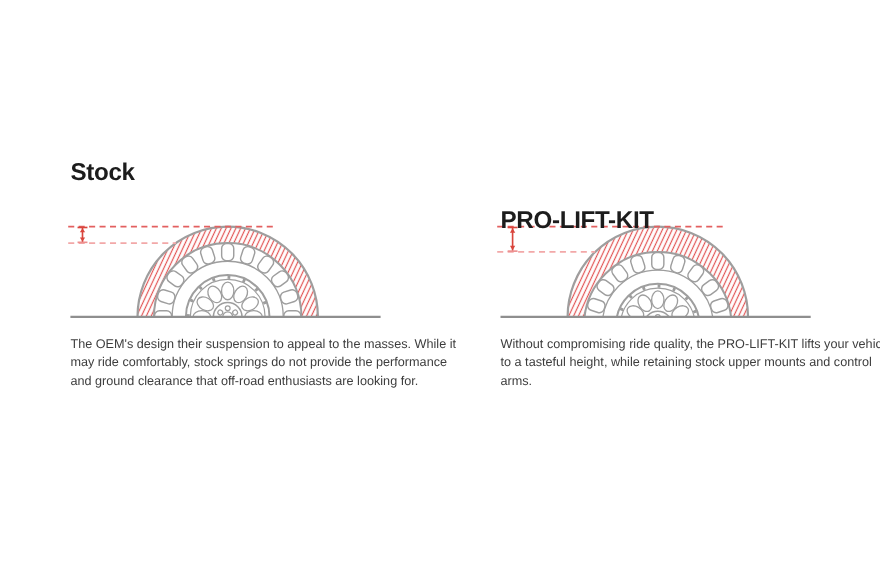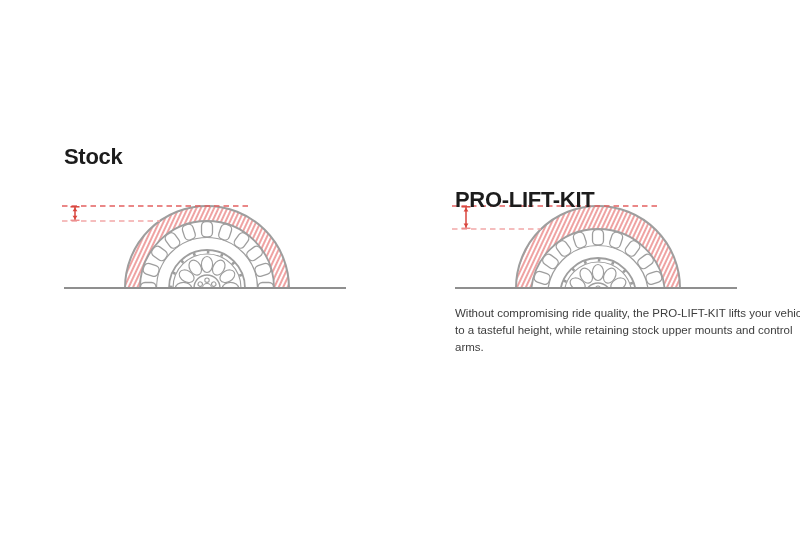--- a/index.html
+++ b/index.html
@@ -183,20 +183,25 @@
         <line class="arrowPink" x1="461.5" y1="228.3" x2="470.5" y2="228.3"></line>
         <path class="arrowHead" d="M463.6,211.6 L468.4,211.6 L466,207.4 Z"></path>
         <path class="arrowHead" d="M463.6,223.4 L468.4,223.4 L466,227.6 Z"></path>
       </g>
     </g>
   </svg>
 
   <h1 class="panel-title left">Stock</h1>
   <h1 class="panel-title right">PRO-LIFT-KIT</h1>
 
+  <div class="desc left">
+    <div>The OEM's design their suspension to appeal to the masses. While it</div>
+    <div>may ride comfortably, stock springs do not provide the performance</div>
+    <div>and ground clearance that off-road enthusiasts are looking for.</div>
+  </div>
 
   <div class="desc right">
     <div>Without compromising ride quality, the PRO-LIFT-KIT lifts your vehicle</div>
     <div>to a tasteful height, while retaining stock upper mounts and control</div>
     <div>arms.</div>
   </div>
 
 </div>
 
 </body></html>

